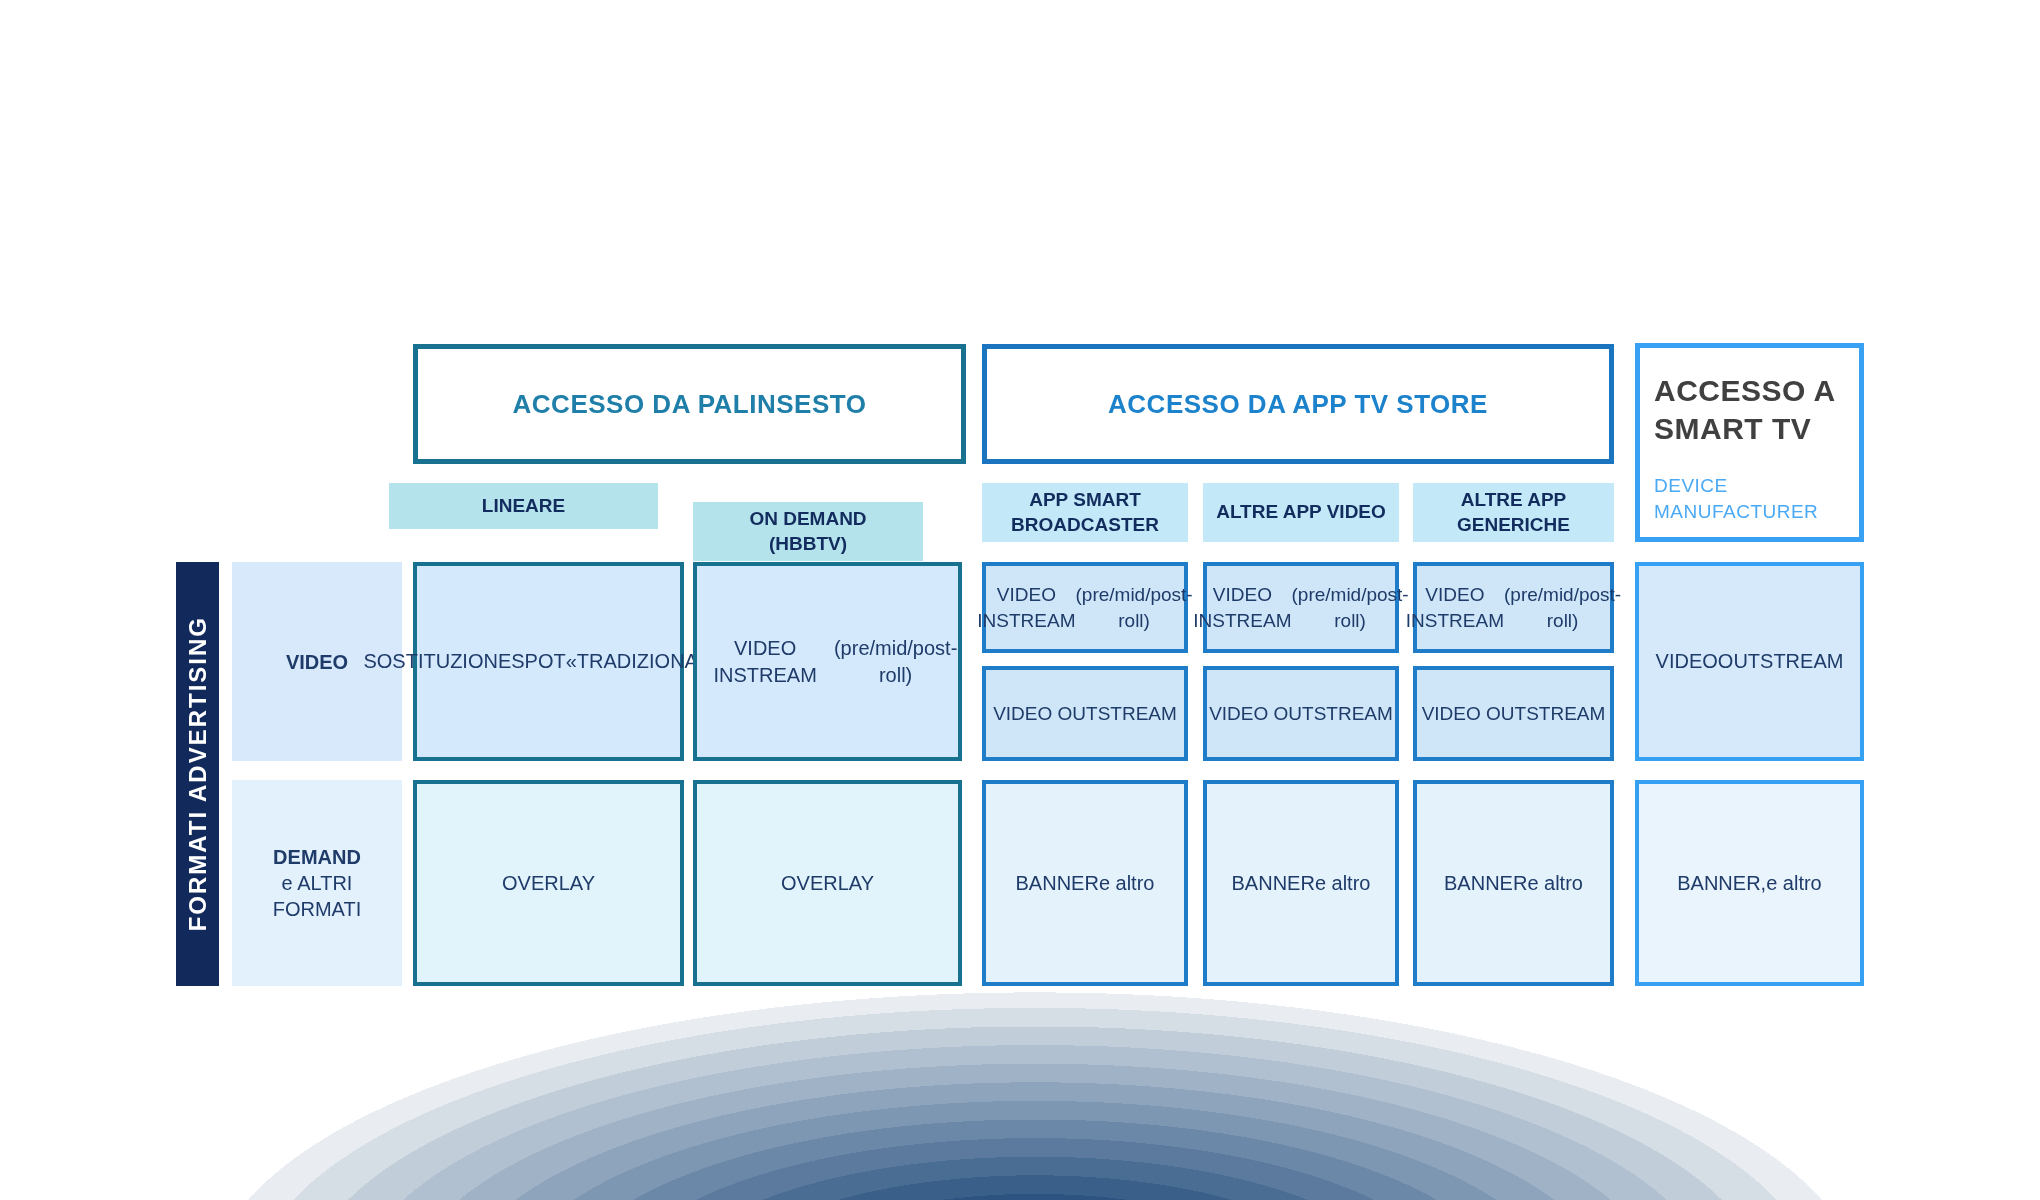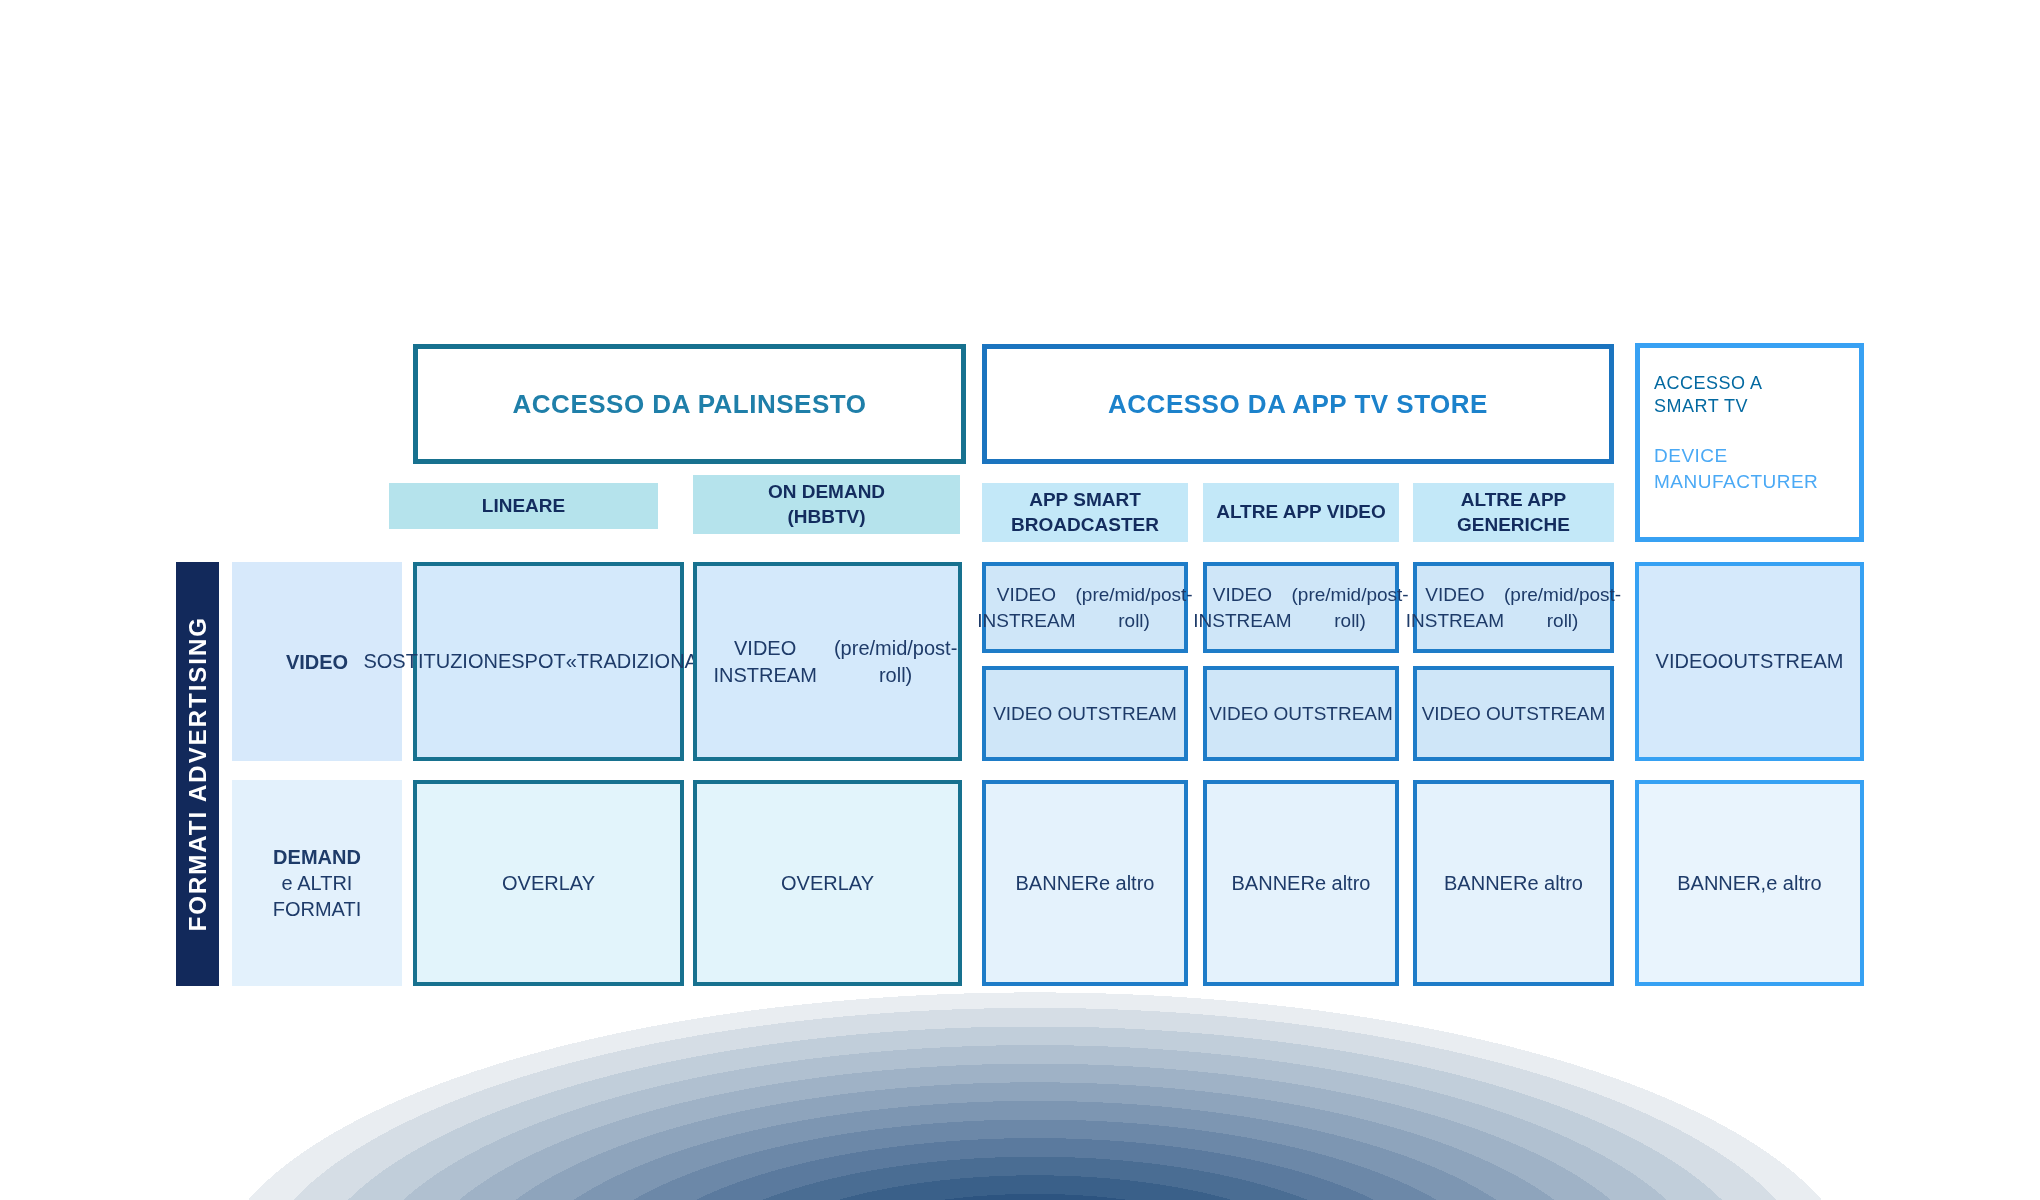--- a/index.html
+++ b/index.html
@@ -35,21 +35,21 @@
     background: #ffffff; text-align: center;
     font-weight: bold; font-size: 26px; letter-spacing: 0.5px;
   }
   .hdr-teal { border: 5px solid #17718f; color: #1f7fa9; }
   .hdr-blue { border: 5px solid #1b74bf; color: #1c82cb; }
 
   .hdr-sky {
     background: #ffffff; border: 5px solid #38a1f3;
     padding: 24px 10px 12px 14px; text-align: left;
   }
-  .hdr-sky .title { font-weight: normal; font-size: 18px; color: #0369a1; line-height: 1.25; letter-spacing: 0.5px; }
+  .hdr-sky .title { font-weight: bold; font-size: 30px; color: #404040; line-height: 1.25; letter-spacing: 0.5px; }
   .hdr-sky .subtitle { font-size: 19px; color: #4aa9f5; line-height: 1.35; margin-top: 26px; letter-spacing: 0.5px; }
 
   .sub {
     display: flex; flex-direction: column; align-items: center; justify-content: center;
     text-align: center; font-weight: bold; font-size: 19px; color: #132c5e; line-height: 1.3;
   }
   .sub-cyan { background: #b5e3ec; }
   .sub-blue { background: #c3e8f8; }
 
   .vbar {
@@ -103,21 +103,21 @@
     </div>
     <div class="subtitle">
       <div>DEVICE</div>
       <div>MANUFACTURER</div>
     </div>
   </div>
 
   <div class="abs sub sub-cyan" style="left:389px; top:483px; width:269px; height:46px;">
     <div>LINEARE</div>
   </div>
-  <div class="abs sub sub-cyan" style="left:693px; top:475px; width:267px; height:59px;">
+  <div class="abs sub sub-cyan" style="left:693px; top:502px; width:230px; height:59px;">
     <div>ON DEMAND</div>
     <div>(HBBTV)</div>
   </div>
   <div class="abs sub sub-blue" style="left:982px; top:483px; width:206px; height:59px;">
     <div>APP SMART</div>
     <div>BROADCASTER</div>
   </div>
   <div class="abs sub sub-blue" style="left:1203px; top:483px; width:196px; height:59px;">
     <div>ALTRE APP VIDEO</div>
   </div>

